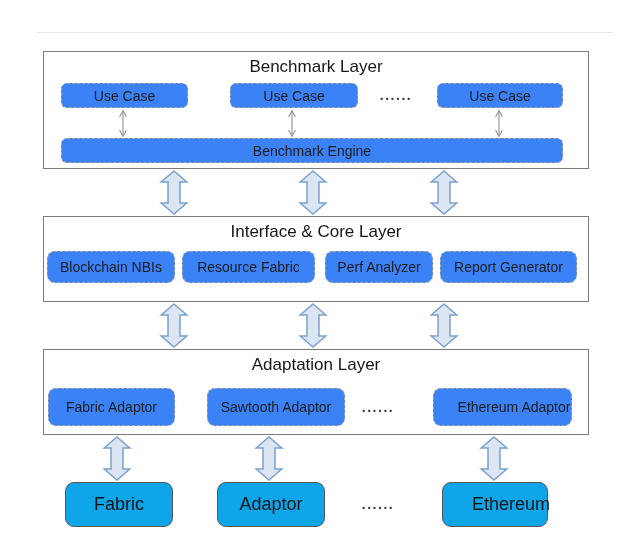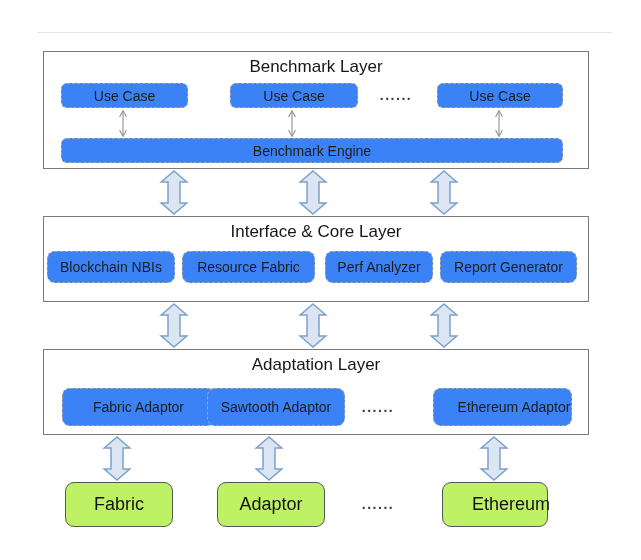--- a/index.html
+++ b/index.html
@@ -31,37 +31,37 @@
 
   
   .ifc{top:34px;height:32px;border-radius:8px;}
   .if1{left:3px;width:128px;}
   .if2{left:138px;width:133px;}
   .if3{left:281px;width:108px;text-align:center;}
   .if4{left:396px;width:137px;}
 
   
   .ad{top:38px;height:38px;border-radius:8px;}
-  .ad1{left:18px;width:153px;}
+  .ad1{left:4px;width:127px;}
   .ad2{left:163px;width:138px;}
   .ad3{left:389px;width:139px;padding-left:23px;}
 
   .dots{position:absolute;text-align:center;font-size:14px;font-weight:700;letter-spacing:1.5px;color:#3a3a3a;line-height:14px;}
   .bm-dots{left:317px;top:36px;width:70px;}
   .ad-dots{left:299px;top:50px;width:70px;}
   .bottom-dots{left:343px;top:497px;width:70px;}
 
   
   .big-arrow{position:absolute;width:28px;height:45px;overflow:visible;}
   .row1{top:170px;} .row2{top:303px;} .row3{top:436px;}
   .ca{left:160px;} .cb{left:299px;} .cc{left:430px;}
   .cd{left:103px;} .ce{left:255px;} .cf{left:480px;}
 
   
-  .node{position:absolute;top:482px;height:45px;border:1.5px solid #565656;border-radius:9px;background:#bef264;
+  .node{position:absolute;top:482px;height:45px;border:1.5px solid #565656;border-radius:9px;background:#0ea5e9;
     display:flex;align-items:center;justify-content:center;font-size:18px;color:#141414;box-sizing:border-box;}
   .node-fabric{left:65px;width:108px;}
   .node-sawtooth{left:217px;width:108px;}
   .node-ethereum{left:442px;width:106px;padding-left:32px;}
 
   .defs{position:absolute;width:0;height:0;}
 </style>
 </head>
 <body>
 

